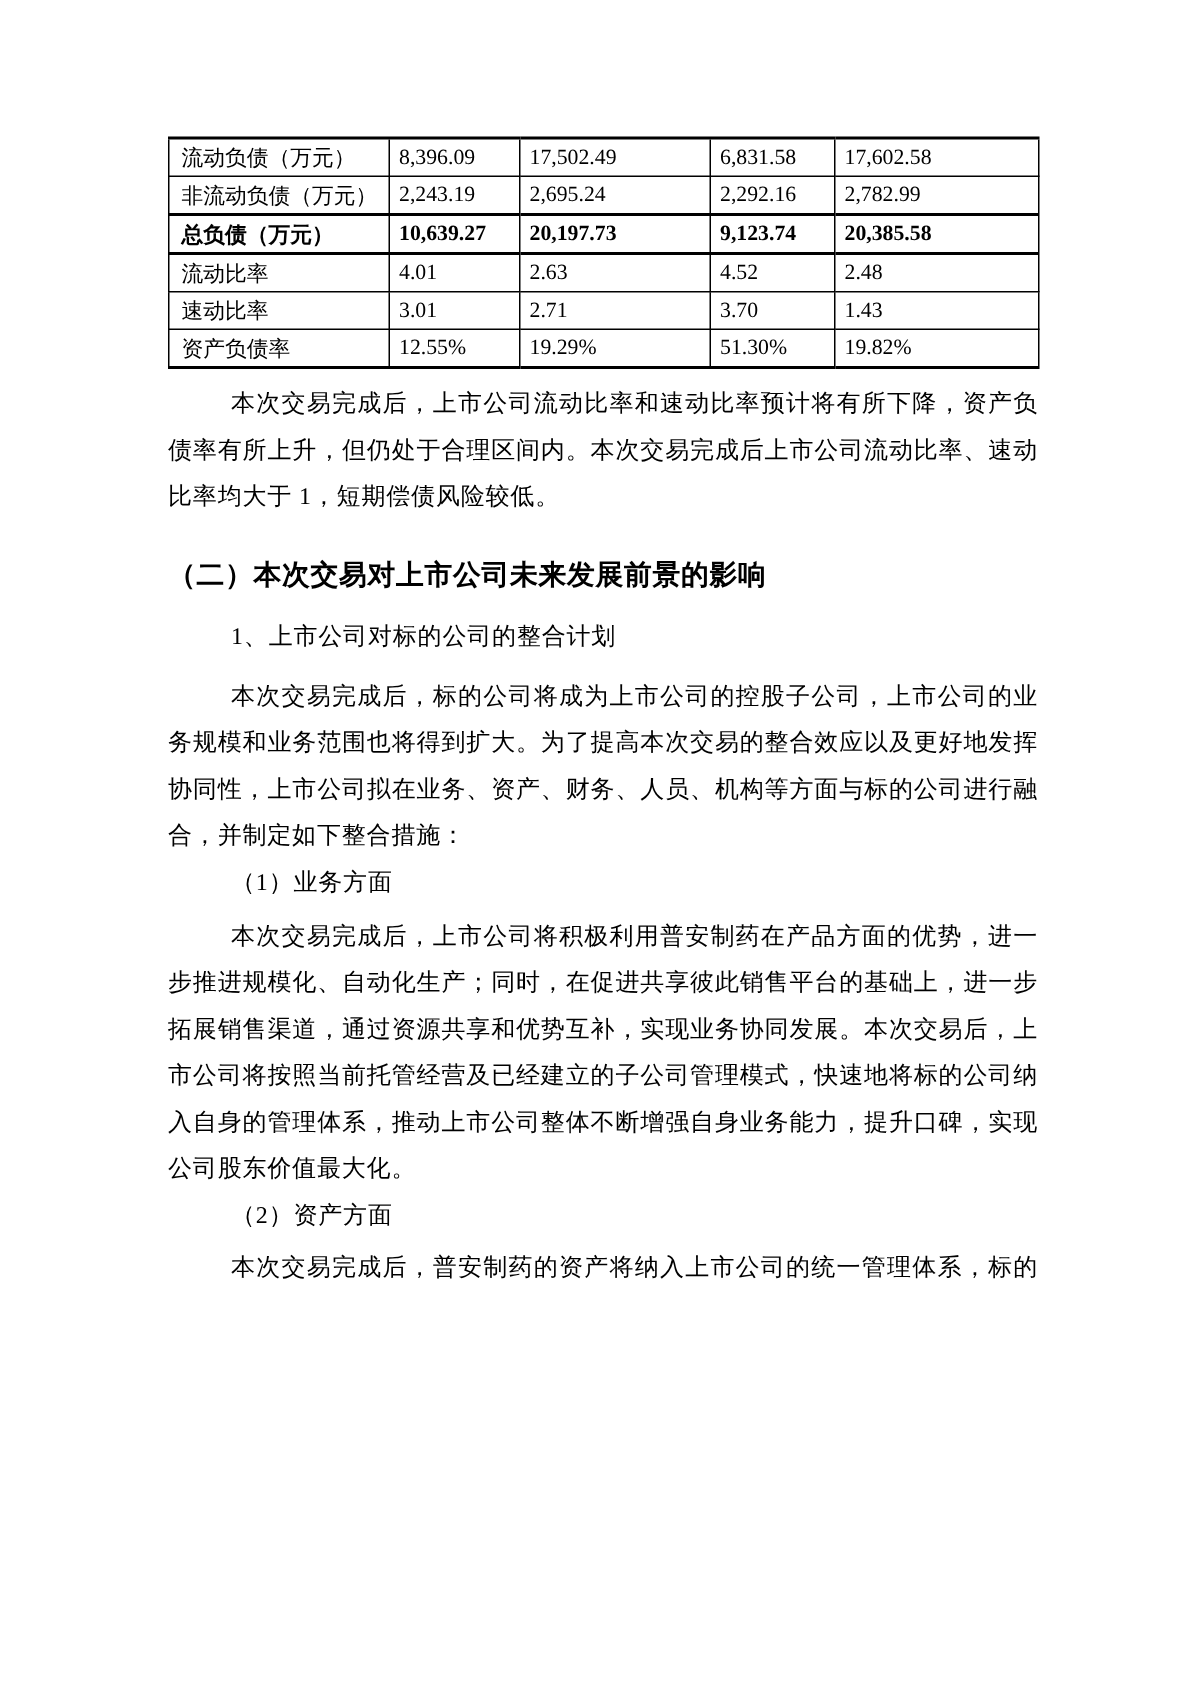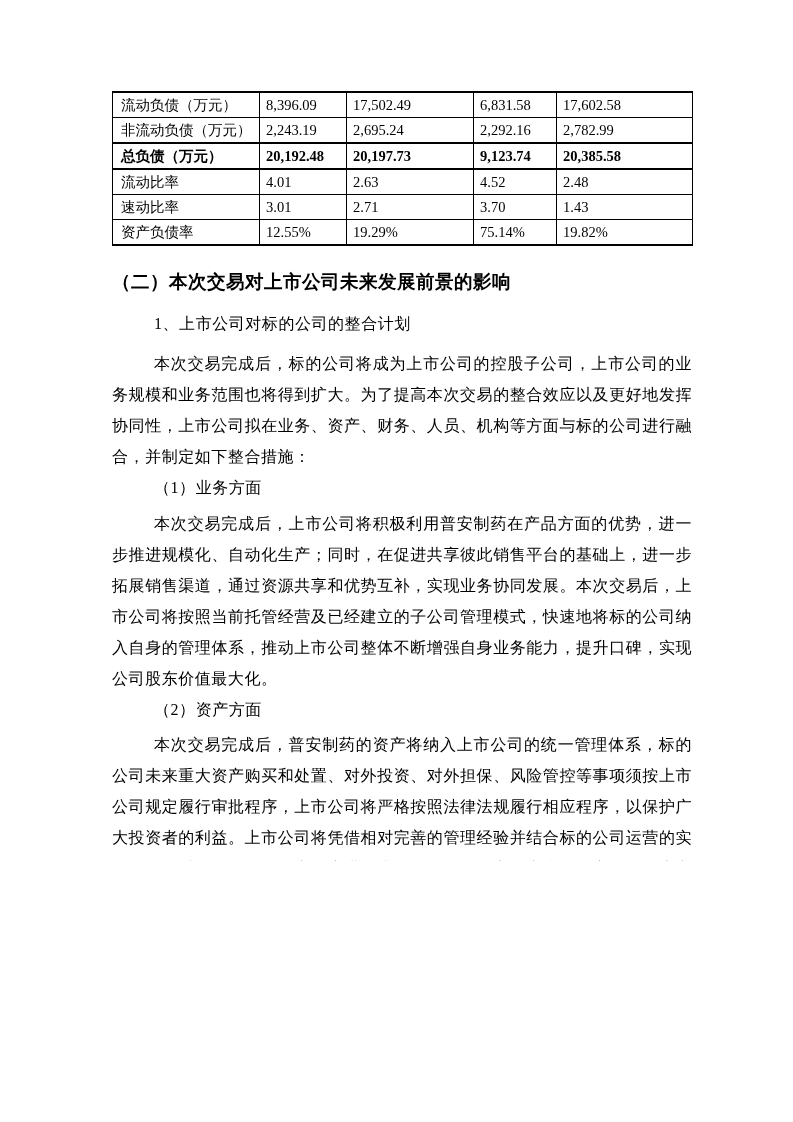--- a/index.html
+++ b/index.html
@@ -102,21 +102,21 @@
         </tr>
         <tr>
           <td class="label-cell">非流动负债（万元）</td>
           <td class="value-cell">2,243.19</td>
           <td class="value-cell">2,695.24</td>
           <td class="value-cell">2,292.16</td>
           <td class="value-cell">2,782.99</td>
         </tr>
         <tr class="total-row">
           <td class="label-cell">总负债（万元）</td>
-          <td class="value-cell">20,192.48</td>
+          <td class="value-cell">10,639.27</td>
           <td class="value-cell">20,197.73</td>
           <td class="value-cell">9,123.74</td>
           <td class="value-cell">20,385.58</td>
         </tr>
         <tr>
           <td class="label-cell">流动比率</td>
           <td class="value-cell">4.01</td>
           <td class="value-cell">2.63</td>
           <td class="value-cell">4.52</td>
           <td class="value-cell">2.48</td>
@@ -125,26 +125,27 @@
           <td class="label-cell">速动比率</td>
           <td class="value-cell">3.01</td>
           <td class="value-cell">2.71</td>
           <td class="value-cell">3.70</td>
           <td class="value-cell">1.43</td>
         </tr>
         <tr>
           <td class="label-cell">资产负债率</td>
           <td class="value-cell">12.55%</td>
           <td class="value-cell">19.29%</td>
-          <td class="value-cell">75.14%</td>
+          <td class="value-cell">51.30%</td>
           <td class="value-cell">19.82%</td>
         </tr>
       </tbody>
     </table>
 
+    <p class="para mt8">本次交易完成后，上市公司流动比率和速动比率预计将有所下降，资产负债率有所上升，但仍处于合理区间内。本次交易完成后上市公司流动比率、速动比率均大于 1，短期偿债风险较低。</p>
 
     <h2 class="section-heading mt22">（二）本次交易对上市公司未来发展前景的影响</h2>
 
     <p class="sub-heading mt8">1、上市公司对标的公司的整合计划</p>
 
     <p class="para mt9">本次交易完成后，标的公司将成为上市公司的控股子公司，上市公司的业务规模和业务范围也将得到扩大。为了提高本次交易的整合效应以及更好地发挥协同性，上市公司拟在业务、资产、财务、人员、机构等方面与标的公司进行融合，并制定如下整合措施：</p>
 
     <p class="item-heading">（1）业务方面</p>
 
     <p class="para mt5">本次交易完成后，上市公司将积极利用普安制药在产品方面的优势，进一步推进规模化、自动化生产；同时，在促进共享彼此销售平台的基础上，进一步拓展销售渠道，通过资源共享和优势互补，实现业务协同发展。本次交易后，上市公司将按照当前托管经营及已经建立的子公司管理模式，快速地将标的公司纳入自身的管理体系，推动上市公司整体不断增强自身业务能力，提升口碑，实现公司股东价值最大化。</p>

